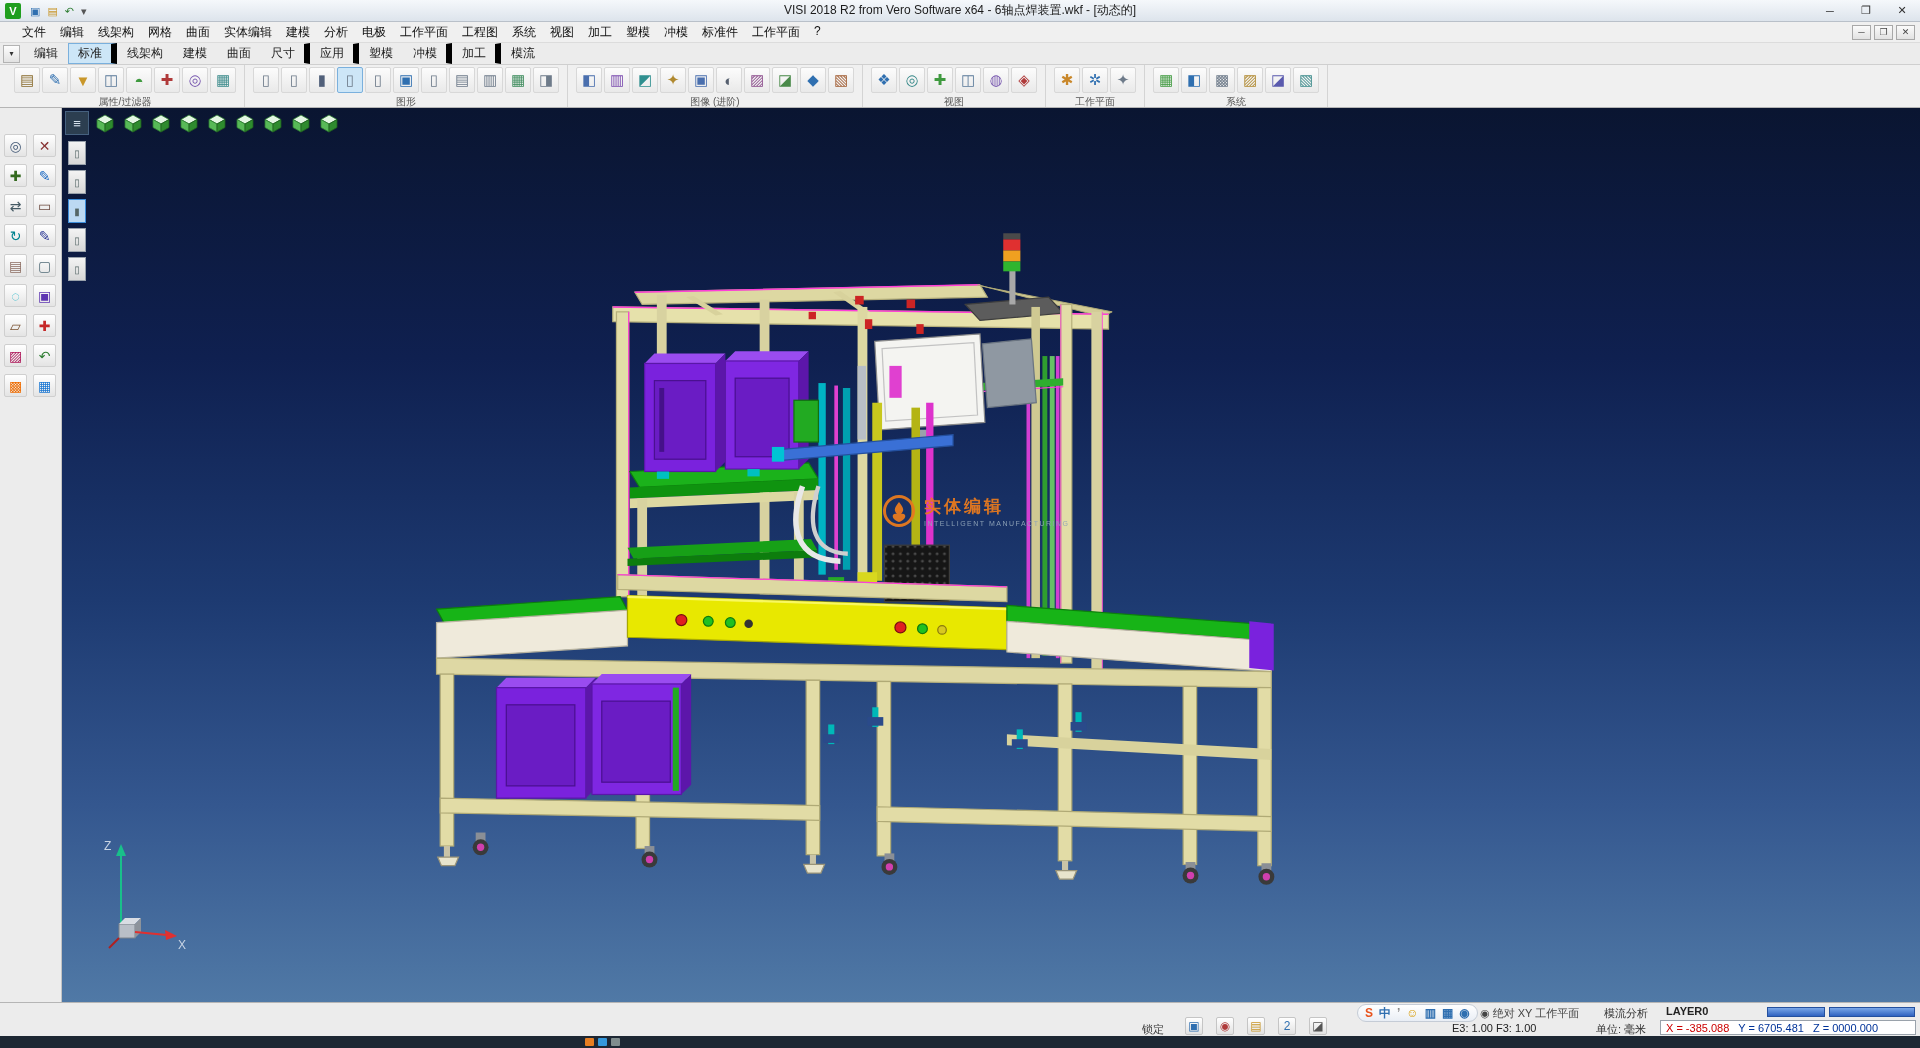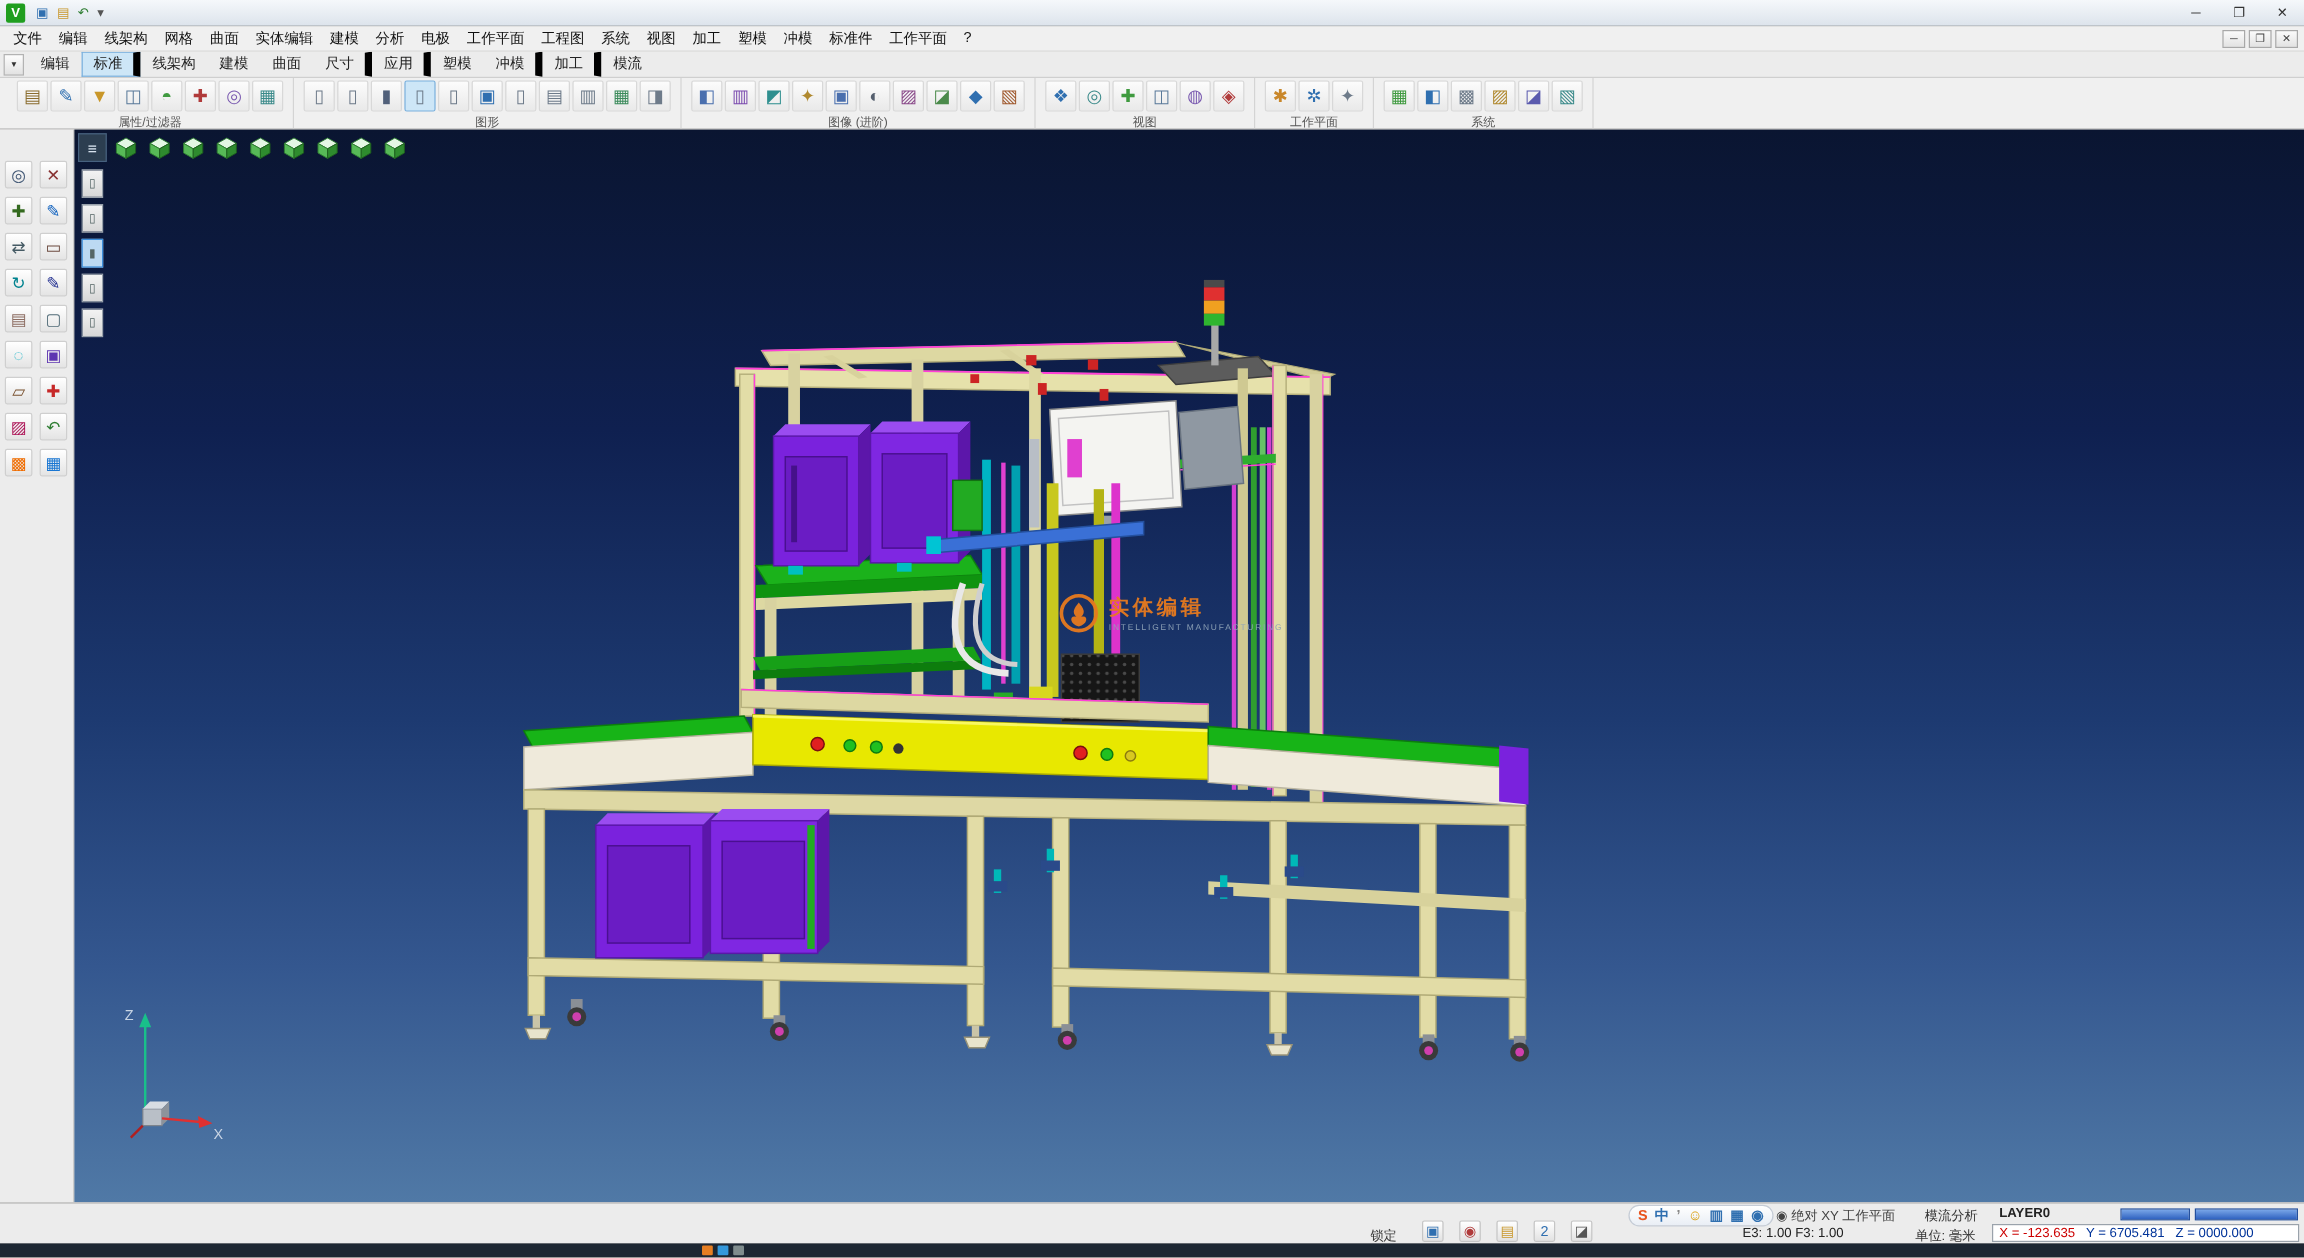--- a/index.html
+++ b/index.html
@@ -8,21 +8,21 @@
   
   .titlebar { height:22px; background:linear-gradient(#f5f8fb,#dde4ec); border-bottom:1px solid #b9c0c9; display:flex; align-items:center; position:relative; }
   .app-logo { width:16px; height:16px; margin:0 5px; background:#1f9e1f; color:#fff; font-size:11px; font-weight:bold; display:flex; align-items:center; justify-content:center; border-radius:2px; }
   .qa { display:flex; gap:7px; margin-left:4px; z-index:2; }
   .qa .qi { font-size:11px; line-height:22px; }
   .title { position:absolute; left:0; right:0; text-align:center; font-size:12px; color:#1b1b1b; }
   .win-controls { margin-left:auto; display:flex; z-index:2; }
   .wc { width:36px; height:21px; display:flex; align-items:center; justify-content:center; font-size:11px; color:#333; }
 
   
-  .menubar { height:21px; background:#f0f0f0; border-bottom:1px solid #dcdcdc; display:flex; align-items:center; padding-left:4px; font-size:12px; position:relative; }
+  .menubar { height:21px; background:#f0f0f0; border-bottom:1px solid #dcdcdc; display:flex; align-items:center; padding-left:15px; font-size:12px; position:relative; }
   .menu-item { padding:2px 7px; color:#111; }
   .mdi { position:absolute; right:5px; display:flex; gap:3px; }
   .mdi .mdibtn { width:19px; height:15px; border:1px solid #a8a8a8; background:linear-gradient(#fbfbfb,#e2e2e2); font-size:9px; color:#444; display:flex; align-items:center; justify-content:center; }
 
   
   .tabrow { height:22px; background:#ececec; border-bottom:1px solid #cfcfcf; display:flex; align-items:center; padding-left:3px; font-size:12px; }
   .tab-caret { width:17px; height:18px; margin-right:4px; border:1px solid #b3b3b3; background:linear-gradient(#fdfdfd,#e2e2e2); font-size:8px; color:#333; display:flex; align-items:center; justify-content:center; }
   .tab { padding:1px 9px; color:#222; border:1px solid transparent; border-radius:2px; }
   .tab.active { background:#cde6f7; border-color:#7ab0dd; }
   .tab.sep { border-right:6px solid #000000; border-radius:0; }
@@ -86,20 +86,21 @@
 <body>
 
 <div class="titlebar">
   <div class="app-logo">V</div>
   <div class="qa">
       <span class="qi" style="color: rgb(47, 111, 176);">▣</span>
       <span class="qi" style="color: rgb(201, 151, 42);">▤</span>
       <span class="qi" style="color: rgb(46, 125, 50);">↶</span>
       <span class="qi" style="color: rgb(85, 85, 85);">▾</span>
     </div>
+  <div class="title">VISI 2018 R2 from Vero Software x64 - 6轴点焊装置.wkf - [动态的]</div>
   <div class="win-controls">
     <span class="wc">─</span>
     <span class="wc">❐</span>
     <span class="wc">✕</span>
   </div>
 </div>
 
 <div class="menubar">
   <div style="display:flex">
       <span class="menu-item">文件</span>
@@ -542,21 +543,21 @@
     <span>◉</span>
     <span>绝对 XY 工作平面</span>
   </span>
   <span class="sb-view">模流分析</span>
   <span class="sb-layer">LAYER0</span>
   <div class="pbar pbar1"></div>
   <div class="pbar pbar2"></div>
   <span class="sb-scale">E3: 1.00 F3: 1.00</span>
   <span class="sb-unit">单位: 毫米</span>
   <div class="coordbox">
-    <span class="cx">X = -123.635</span>
+    <span class="cx">X = -385.088</span>
     <span class="cy">Y = 6705.481</span>
     <span class="cz">Z = 0000.000</span>
   </div>
 </div>
 
 <div class="taskbar">
   <div class="tb-sliver" style="background:#e67e22"></div>
   <div class="tb-sliver" style="background:#3498db"></div>
   <div class="tb-sliver" style="background:#7f8c8d"></div>
 </div>

